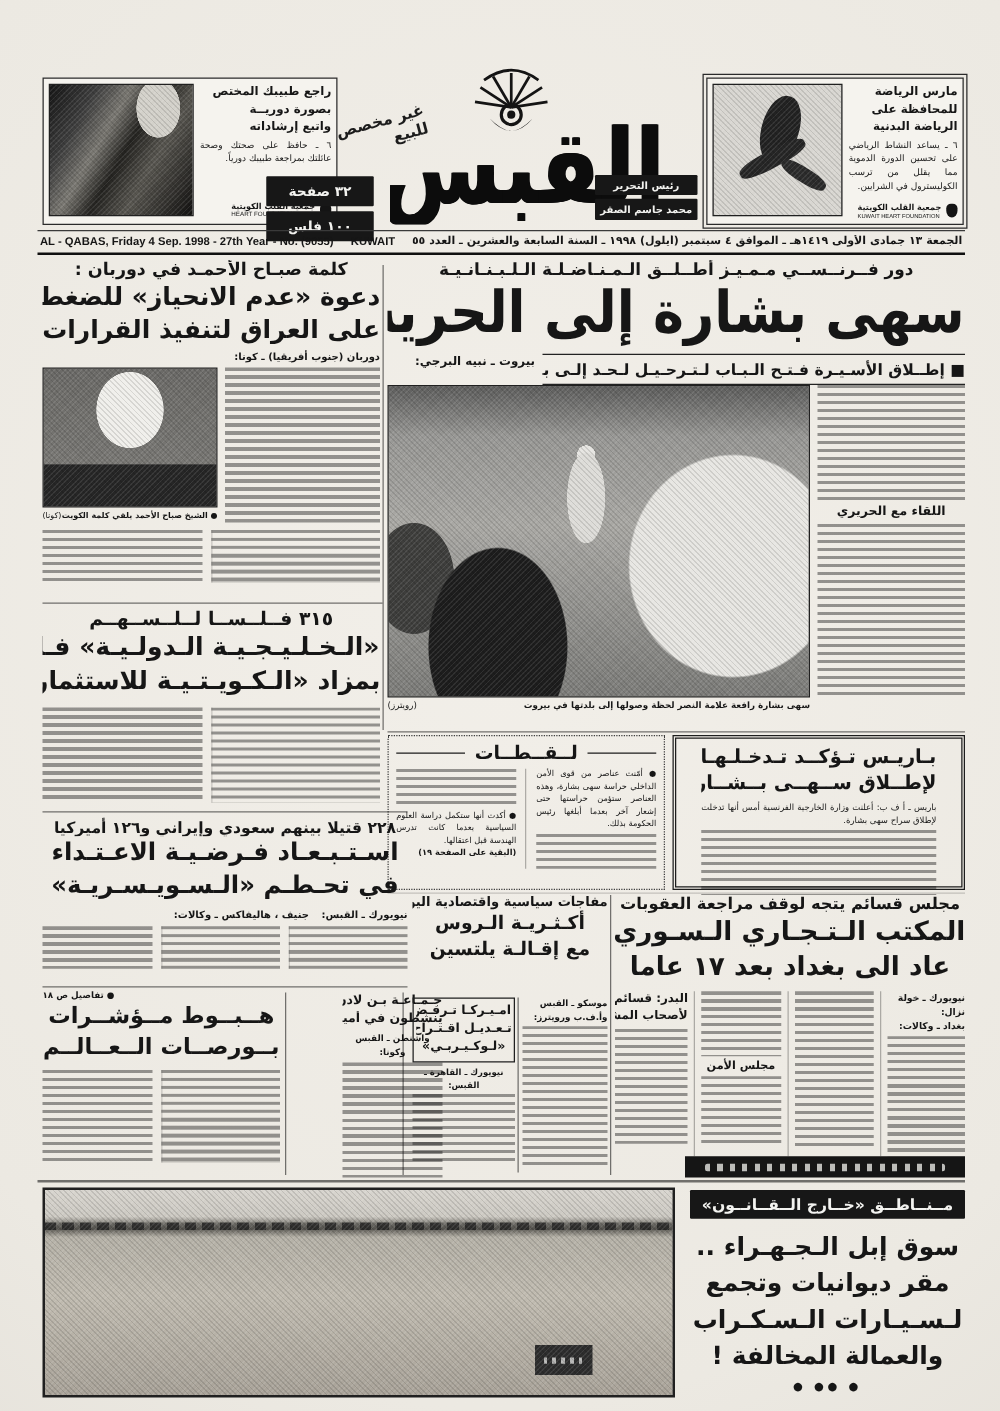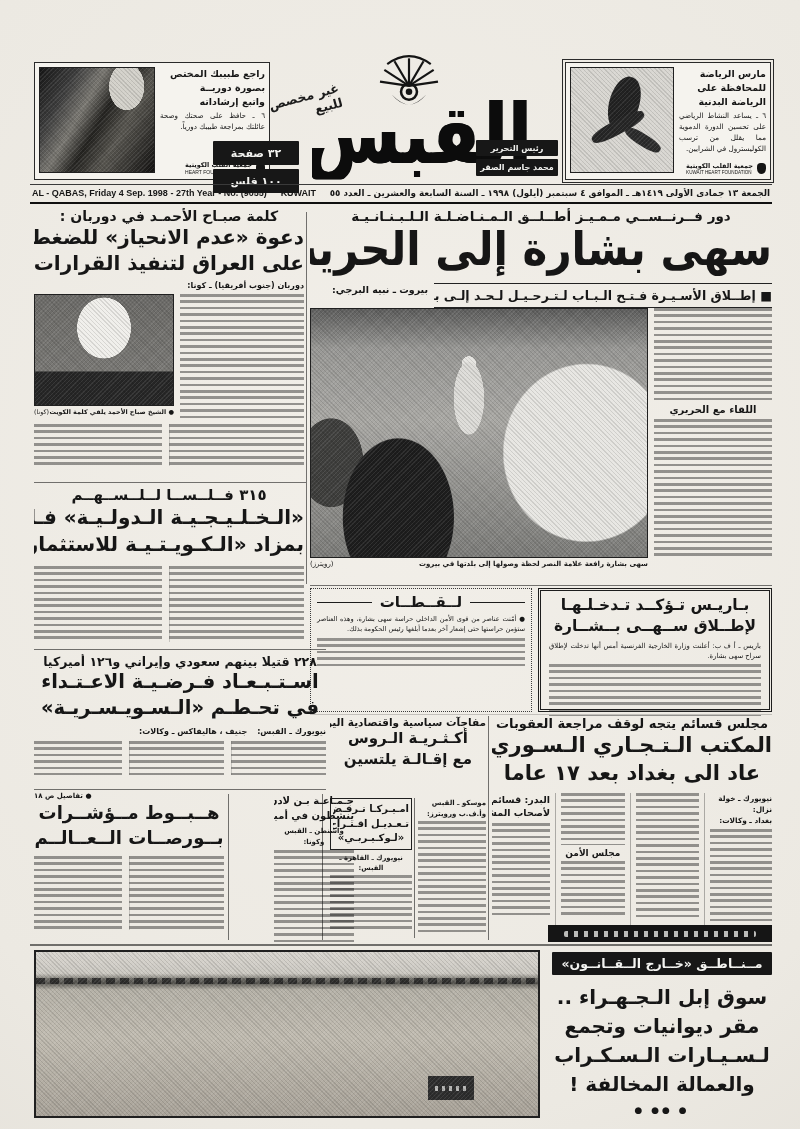--- a/index.html
+++ b/index.html
@@ -191,24 +191,29 @@
     <div style="display:flex; align-items:center; gap:8px;">
       <span style="flex:1; border-top:1.5px solid #1d1d1d;"></span>
       <span class="b" style="font-size:15px;">لــقــطــات</span>
       <span style="flex:1; border-top:1.5px solid #1d1d1d;"></span>
     </div>
     <div style="display:flex; gap:8px; margin-top:4px;">
       <div style="flex:1;">
         <p class="tiny" style="font-size:6.6px;">● أمّنت عناصر من قوى الأمن الداخلي حراسة سهى بشارة، وهذه العناصر ستؤمن حراستها حتى إشعار آخر بعدما أبلغها رئيس الحكومة بذلك.</p>
         <div class="faux" style="height:28px; margin-top:3px;"></div>
       </div>
-    </div>
-  </div>
-
-  <div class="abs ar" style="left:538px; top:588px; width:234px; height:124px; border:3px double #1d1d1d; padding:4px 8px;">
+      <div style="flex:1; border-left:none; border-right:1px solid rgba(0,0,0,.28); padding-right:7px;">
+        <div class="faux" style="height:30px;"></div>
+        <p class="tiny" style="font-size:6.6px; margin-top:3px;">● أكدت أنها ستكمل دراسة العلوم السياسية بعدما كانت تدرس الهندسة قبل اعتقالها.</p>
+        <p class="tiny b" style="font-size:6.6px;">(البقية على الصفحة ١٩)</p>
+      </div>
+    </div>
+  </div>
+
+  <div class="abs ar" style="left:538px; top:588px; width:234px; height:124px; border:3px double #1d1d1d; padding:4px 20px;">
     <div class="hl nw" style="font-size:15.5px; line-height:1.35;">بـاريـس تـؤكــد تـدخـلـهـا</div>
     <div class="hl nw" style="font-size:15.5px; line-height:1.35;">لإطــلاق ســهــى بــشــارة</div>
     <p class="tiny" style="margin-top:4px; font-size:6.8px;">باريس ـ أ ف ب: أعلنت وزارة الخارجية الفرنسية أمس أنها تدخلت لإطلاق سراح سهى بشارة.</p>
     <div class="faux" style="height:52px; margin-top:3px;"></div>
   </div>
 
   <div class="abs ar" style="left:34px; top:654px; width:292px;">
     <div class="kick nw" style="font-size:12.5px;">٢٢٨ قتيلا بينهم سعودي وإيراني و١٢٦ أميركيا</div>
     <div class="hl nw" style="font-size:19.5px; line-height:1.35;">اسـتـبـعـاد فـرضـيـة الاعـتـداء</div>
     <div class="hl nw" style="font-size:19.5px; line-height:1.35;">في تحـطـم «الـسـويـسـريـة»</div>

